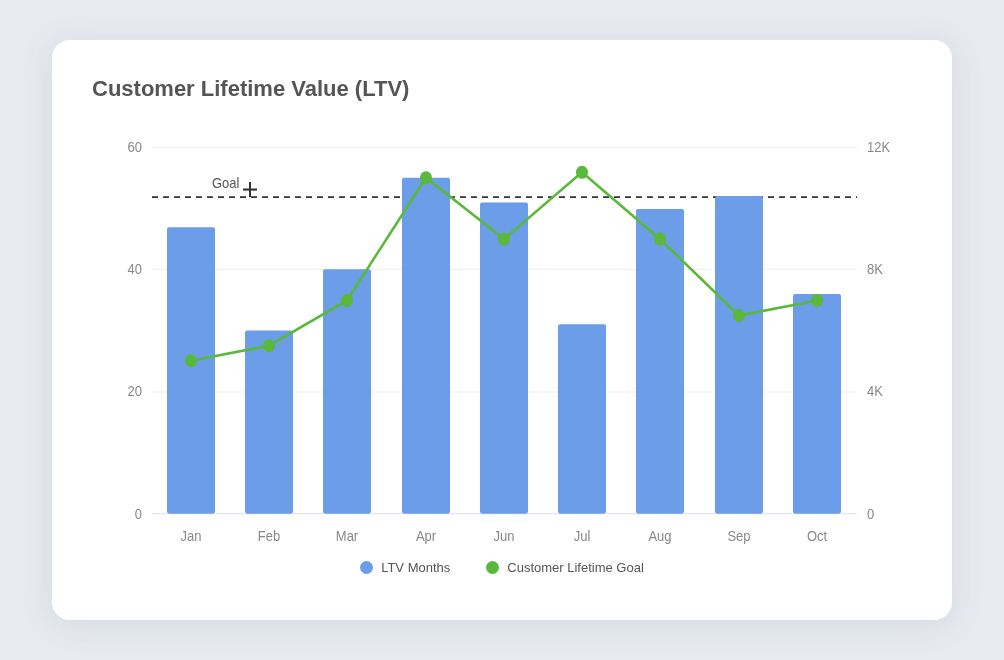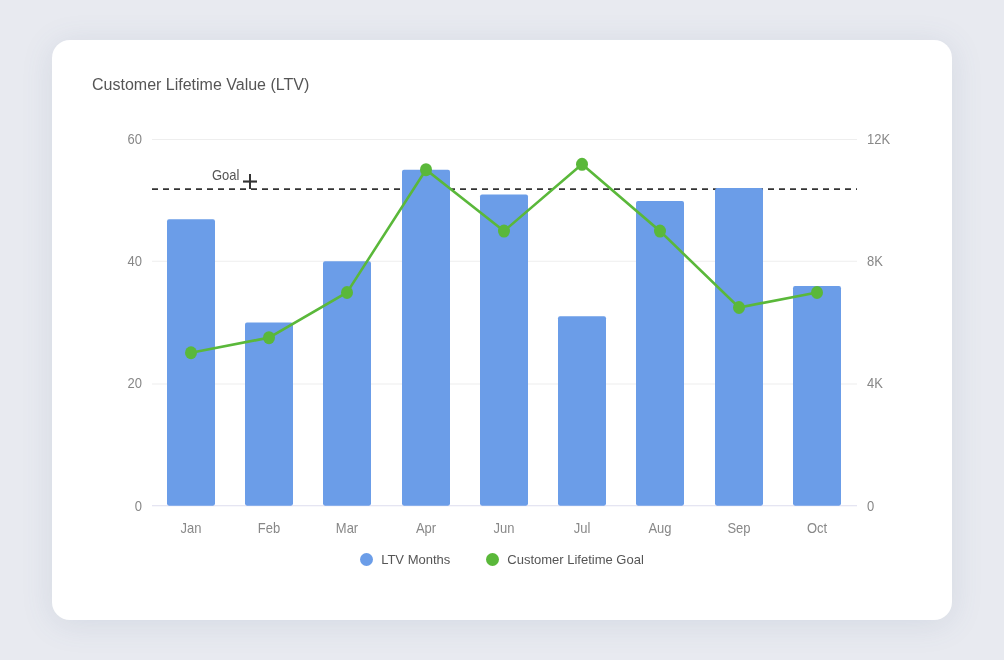--- a/index.html
+++ b/index.html
@@ -13,22 +13,22 @@
     }
     .card {
       background: #fff;
       border-radius: 18px;
       box-shadow: 0 4px 32px rgba(80,100,140,0.13);
       padding: 36px 40px 28px 40px;
       width: 900px;
       min-height: 580px;
     }
     .chart-title {
-      font-size: 16px;
-      font-weight: 400;
+      font-size: 22px;
+      font-weight: 700;
       color: #555;
       margin-bottom: 24px;
     }
     .chart-area {
       position: relative;
       width: 100%;
       height: 420px;
     }
     svg.chart-svg {
       width: 100%;

